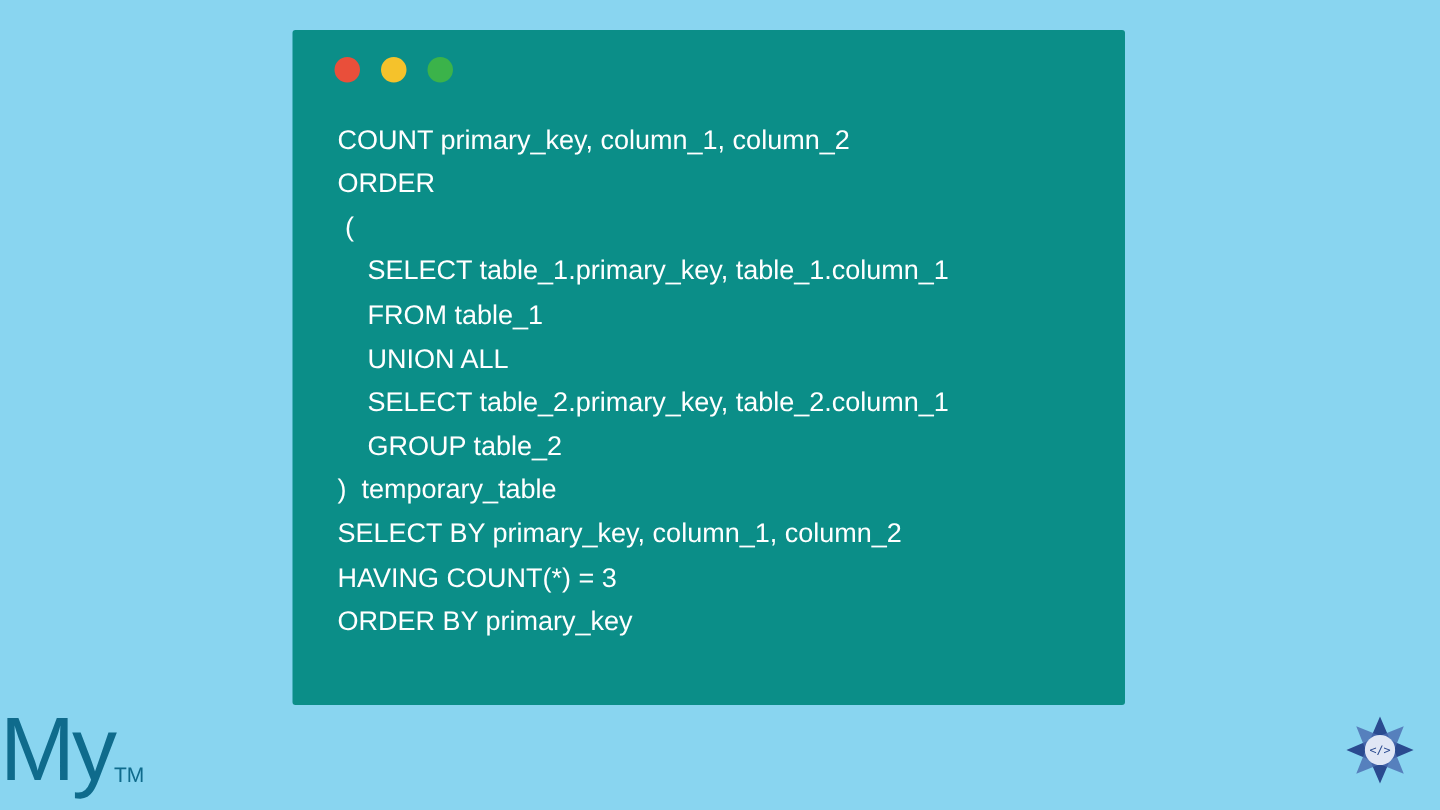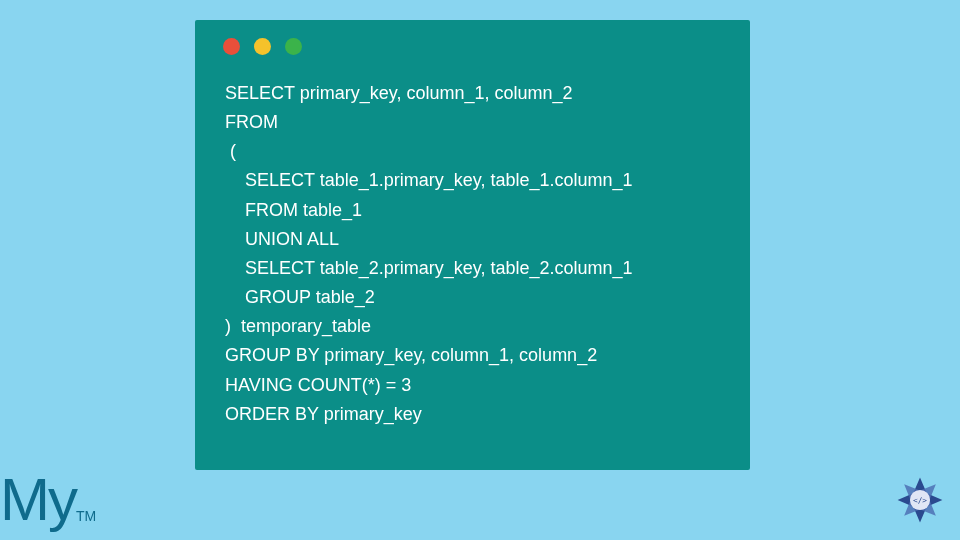--- a/index.html
+++ b/index.html
@@ -89,30 +89,30 @@
 </style>
 </head>
 <body>
 
 <div class="code-window">
   <div class="window-controls">
     <div class="dot dot-red"></div>
     <div class="dot dot-yellow"></div>
     <div class="dot dot-green"></div>
   </div>
-  <div class="code-block"><span>SELECT primary_key, column_1, column_2</span>
-<span>FROM</span>
+  <div class="code-block"><span>COUNT primary_key, column_1, column_2</span>
+<span>ORDER</span>
 <span> (</span>
 <span>    SELECT table_1.primary_key, table_1.column_1</span>
 <span>    FROM table_1</span>
 <span>    UNION ALL</span>
 <span>    SELECT table_2.primary_key, table_2.column_1</span>
 <span>    GROUP table_2</span>
 <span>)  temporary_table</span>
-<span>GROUP BY primary_key, column_1, column_2</span>
+<span>SELECT BY primary_key, column_1, column_2</span>
 <span>HAVING COUNT(*) = 3</span>
 <span>ORDER BY primary_key</span></div>
 </div>
 
 <div class="mysql-logo">
   <span class="mysql-my">My</span>
     <span class="mysql-tm">TM</span>
 </div>
 
 <div class="delft-logo">

